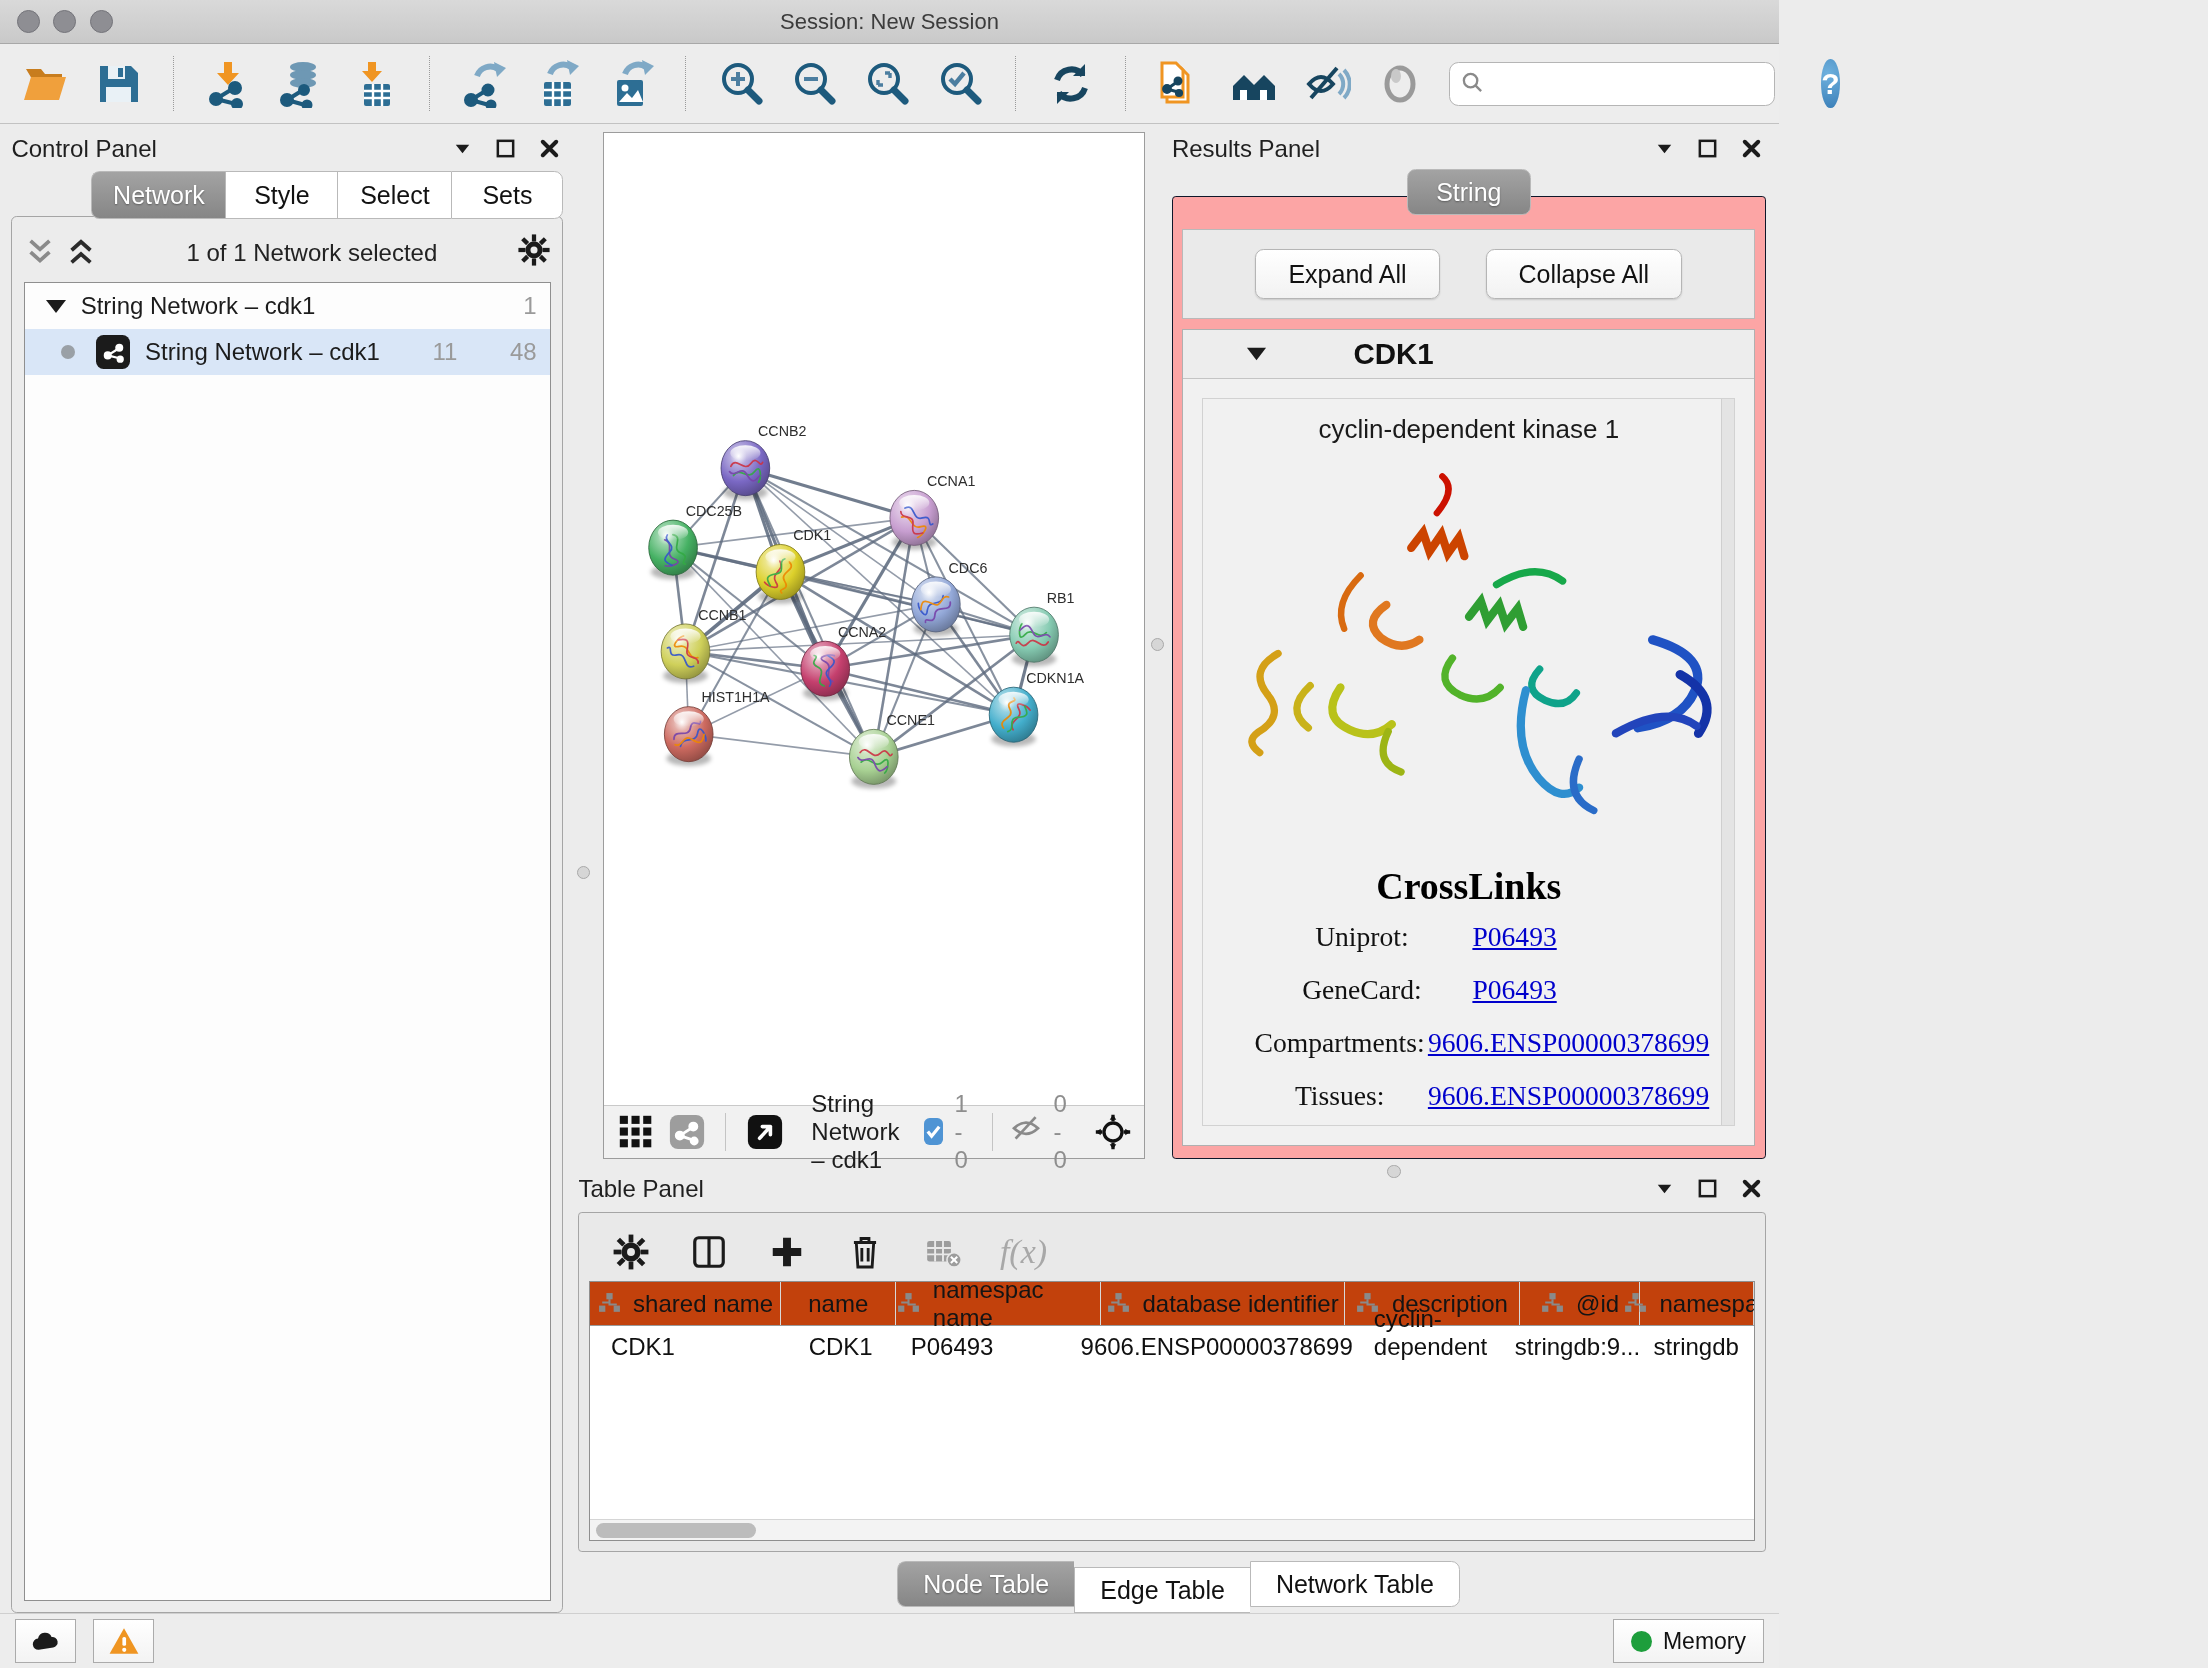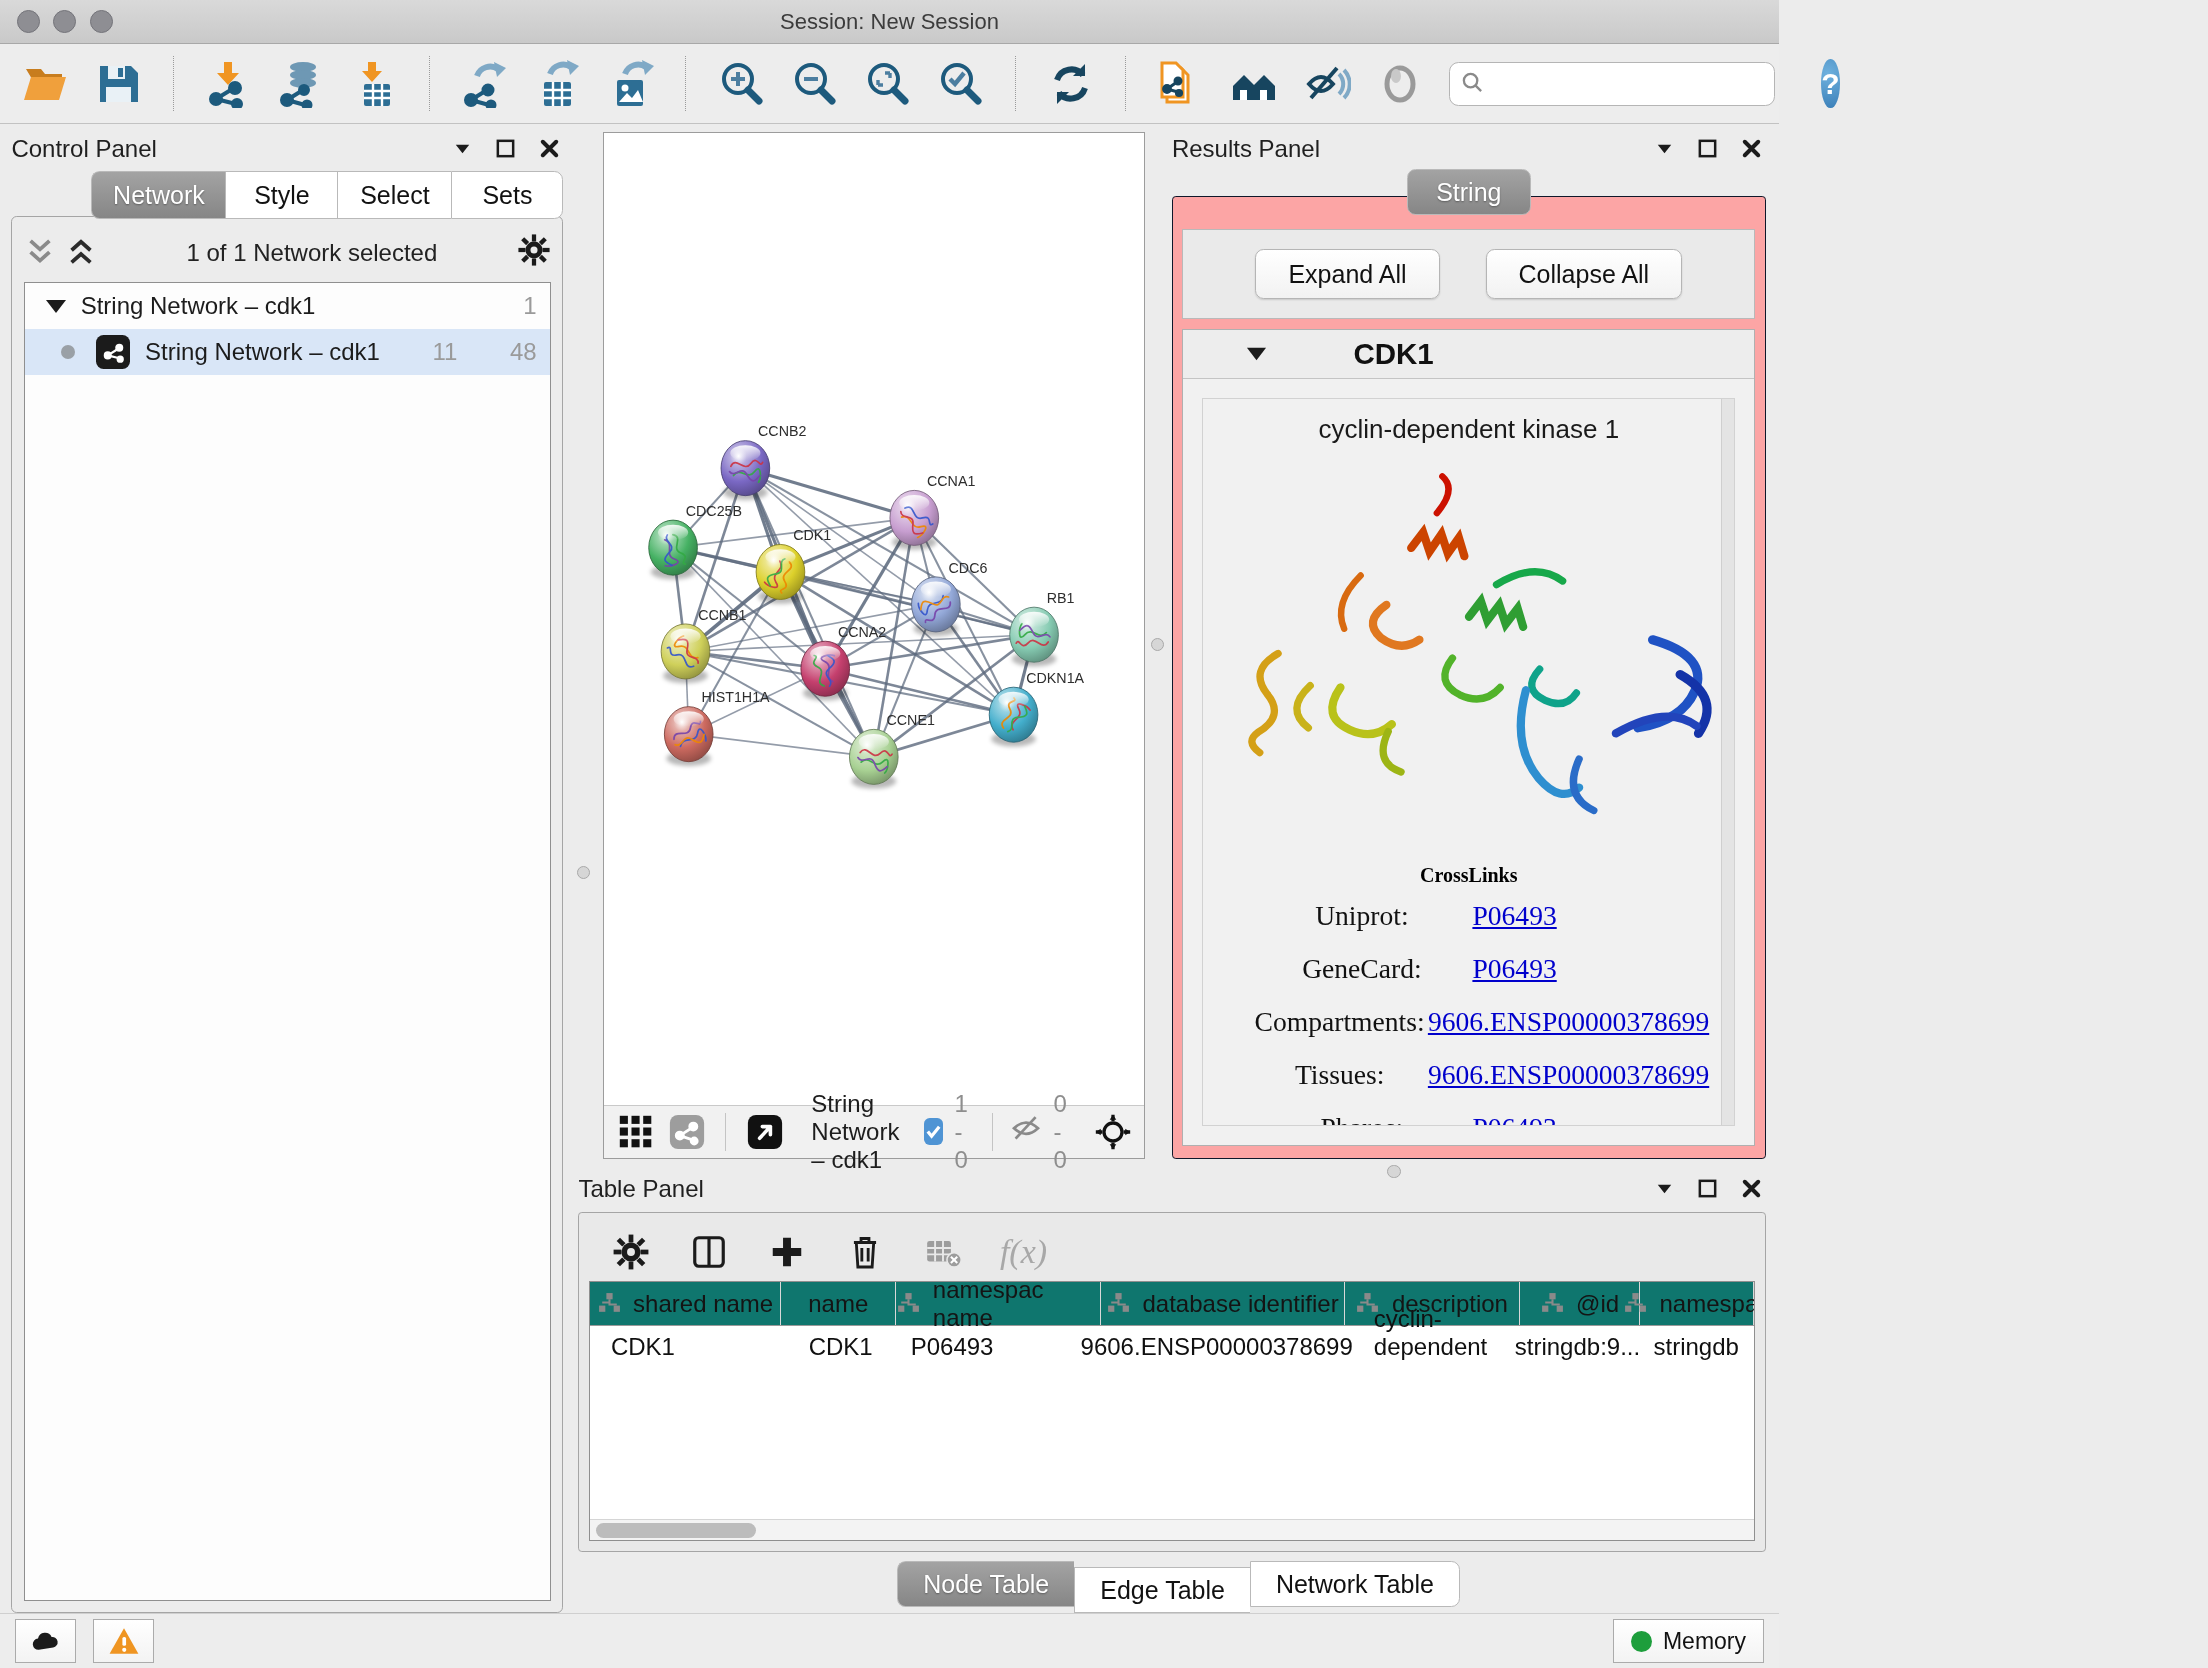--- a/index.html
+++ b/index.html
@@ -89,35 +89,35 @@
   .rp-buttons { border:1px solid #b9b9b9; background:#eaeaea; padding:19px 0; display:flex; justify-content:center; gap:46px; }
   .btn { background:linear-gradient(#ffffff,#f2f2f2); border:1px solid #b5b5b5; border-radius:8.6px; font-size:25px; color:#111;
     padding:9.5px 32px; box-shadow:0 1px 1.9px rgba(0,0,0,.15); }
   .rp-section { flex:1; border:1px solid #b0b0b0; margin-top:9.5px; display:flex; flex-direction:column; background:#f1f1f1; min-height:0; }
   .rp-sec-head { height:49px; background:#ededed; border-bottom:1px solid #c4c4c4; display:flex; align-items:center; padding-left:61px; }
   .rp-sec-head .gene { font-size:29.5px; font-weight:bold; margin-left:84px; color:#111; }
   .rp-sec-body { flex:1; position:relative; padding:15px 25px 0 25px; border:1px solid #d2d2d2; margin:19px; background:#f1f1f1; overflow:hidden;text-align:center; }
   .rp-desc { font-size:26px; color:#1a1a1a; }
   .protein-wrap { margin:9.5px 0 5.7px -5.7px; }
   .crosslinks { font-family:"Liberation Serif", serif; margin-top:7.6px; }
-  .cl-title { font-size:20px; font-weight:bold; color:#000; margin-bottom:13.3px; }
+  .cl-title { font-size:38px; font-weight:bold; color:#000; margin-bottom:13.3px; }
   .cl-row { display:flex; font-size:27.6px; margin:0 0 21px 23px; }
   .cl-label { width:221px; color:#111; }
   .cl-link { color:#0000cc; text-decoration:underline; }
   .rp-scroll { position:absolute; right:0; top:0; bottom:0; width:13.3px; background:#e4e4e4; border-left:1px solid #cfcfcf; }
 
   
   .table-panel { flex:1; display:flex; flex-direction:column; margin:13.3px 13.3px 0 15px; min-height:0; }
   .tp-box { flex:1; border:1px solid #a5a5a5; border-radius:3.8px; background:#e9e9e9; margin-top:5.7px; padding:9.5px; display:flex; flex-direction:column; min-height:0; }
   .tp-toolbar { height:59px; display:flex; align-items:center; gap:36px; padding-left:21px; }
   .tp-toolbar .ti { width:42px; height:42px; display:flex; align-items:center; justify-content:center; }
   .tp-toolbar svg { width:38px; height:38px; }
   .fx { font-family:"Liberation Serif", serif; font-style:italic; font-size:34px; color:#a8a8a8; }
   .tp-table { flex:1; background:#fff; border:1.9px solid #8f8f8f; display:flex; flex-direction:column; overflow:hidden; }
-  .t-head { display:flex; height:44px; background:#0f766e; border-bottom:1.9px solid #9a9a9a; flex:0 0 auto; }
+  .t-head { display:flex; height:44px; background:#c2410c; border-bottom:1.9px solid #9a9a9a; flex:0 0 auto; }
   .t-col { display:flex; align-items:center; justify-content:center; gap:11.4px; font-size:24px; color:#141414; border-right:1px solid #d8d8d8; position:relative; }
   .t-col svg { width:25px; height:25px; flex:0 0 auto; }
   .t-row { display:flex; height:42px; flex:0 0 auto; }
   .t-cell { font-size:24px; color:#101010; display:flex; align-items:center; padding-left:21px; }
   .w0{width:257px} .w1{width:155px} .w2{width:275px} .w3{width:328px} .w4{width:235px} .w5{width:162px} .w6{flex:1; min-width:114px}
   .t-fill { flex:1; background:#fff; }
   .hscroll { height:21px; background:#f3f3f3; border-top:1px solid #d5d5d5; position:relative; flex:0 0 auto; }
   .hthumb { position:absolute; left:5.7px; top:2.9px; height:15px; width:160px; border-radius:7.6px; background:#bcbcbc; }
   .tp-tabs { display:flex; justify-content:center; margin-top:9.5px; }
 

